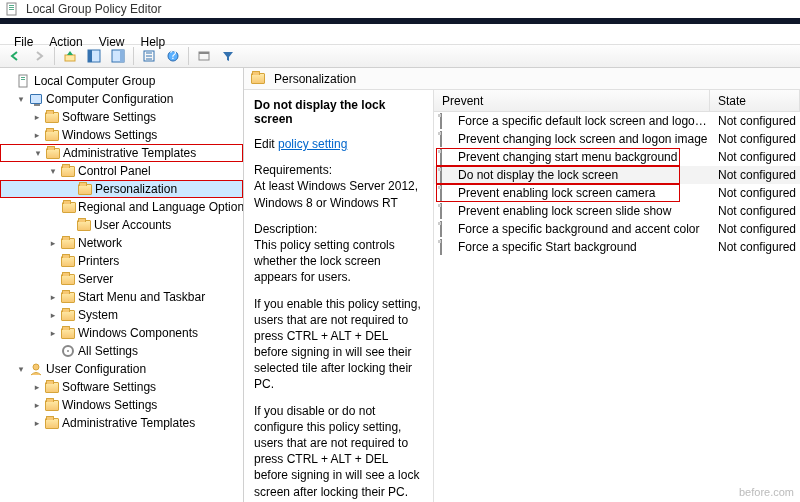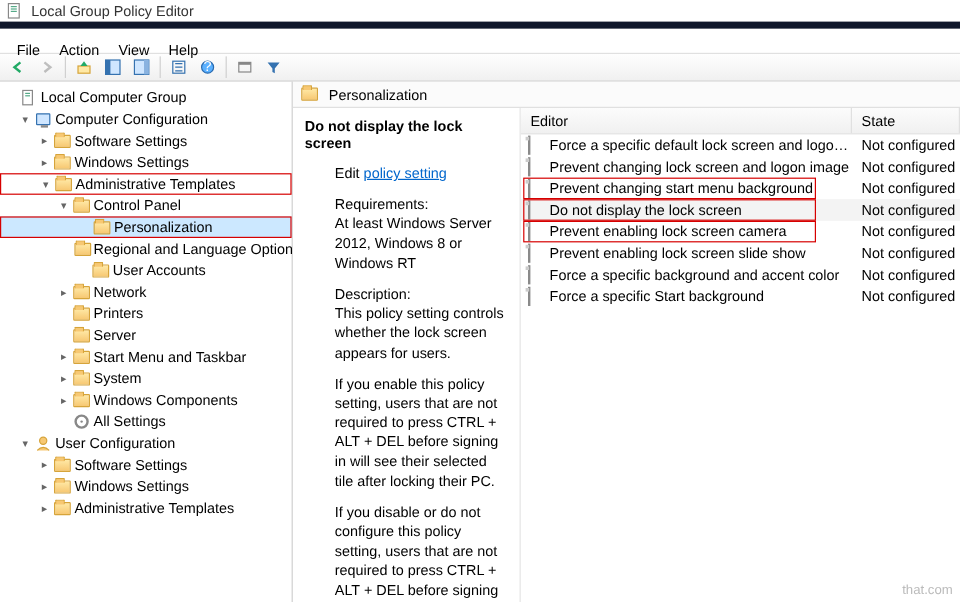--- a/index.html
+++ b/index.html
@@ -32,21 +32,21 @@
   .gear-ic::after { content: ""; position: absolute; top: 3px; left: 3px; width: 2px; height: 2px; background: #888; border-radius: 50%; }
   .file-ic { width: 11px; height: 14px; background: #fff; border: 1px solid #8a8a8a; position: relative; }
   .file-ic::after { content: ""; position: absolute; top: 0; right: 0; width: 3px; height: 3px; background: #ccc; }
   .redbox { border: 1px solid #d60000; }
   .right-pane { flex: 1; display: flex; flex-direction: column; overflow: hidden; }
   .right-head { display: flex; align-items: center; height: 22px; padding: 0 6px; border-bottom: 1px solid #e0e0e0; background: #fbfbfb; gap: 6px; }
   .right-body { flex: 1; display: flex; overflow: hidden; }
   .desc-col { width: 190px; padding: 8px 10px; border-right: 1px solid #e0e0e0; overflow: hidden; }
   .desc-col h4 { font-weight: bold; margin-bottom: 10px; }
   .desc-col .link { color: #0066cc; text-decoration: underline; }
-  .desc-col p { margin-bottom: 10px; line-height: 1.35; margin-left: 25px; }
+  .desc-col p { margin-bottom: 10px; line-height: 1.35; }
   .list-col { flex: 1; overflow: hidden; position: relative; background: #fff; }
   .list-head { display: flex; height: 22px; border-bottom: 1px solid #e0e0e0; background: linear-gradient(#fcfcfc, #f0f0f0); }
   .list-head .col { padding: 4px 8px; border-right: 1px solid #e0e0e0; }
   .col-setting { flex: 1; }
   .col-state { width: 90px; }
   .list-rows { }
   .list-row { display: flex; align-items: center; height: 18px; padding: 0 0 0 6px; }
   .list-row .ic { width: 14px; height: 14px; margin-right: 4px; }
   .list-row .setting-text { flex: 1; overflow: hidden; text-overflow: ellipsis; white-space: nowrap; }
   .list-row .state-text { width: 90px; padding-left: 8px; white-space: nowrap; }
@@ -351,21 +351,21 @@
         <h4>Do not display the lock screen</h4>
         <p><span>Edit </span><a href="#" class="link">policy setting</a></p>
         <p><span>Requirements:</span><br><span>At least Windows Server 2012, Windows 8 or Windows RT</span></p>
         <p><span>Description:</span><br><span>This policy setting controls whether the lock screen appears for users.</span></p>
         <p>If you enable this policy setting, users that are not required to press CTRL + ALT + DEL before signing in will see their selected tile after locking their PC.</p>
         <p>If you disable or do not configure this policy setting, users that are not required to press CTRL + ALT + DEL before signing in will see a lock screen after locking their PC. They must dismiss the lock screen using touch, the keyboard, or by dragging it with the mouse.</p>
 
       </div>
       <div class="list-col">
         <div class="list-head">
-          <div class="col col-setting">Editor</div>
+          <div class="col col-setting">Prevent</div>
           <div class="col col-state">State</div>
         </div>
         <div class="list-rows">
           <div class="list-row">
               <span class="ic"><span class="file-ic"></span></span>
               <span class="setting-text">Force a specific default lock screen and logon image</span>
               <span class="state-text">Not configured</span>
             </div>
           <div class="list-row">
               <span class="ic"><span class="file-ic"></span></span>
@@ -396,17 +396,17 @@
               <span class="ic"><span class="file-ic"></span></span>
               <span class="setting-text">Force a specific background and accent color</span>
               <span class="state-text">Not configured</span>
             </div>
           <div class="list-row">
               <span class="ic"><span class="file-ic"></span></span>
               <span class="setting-text">Force a specific Start background</span>
               <span class="state-text">Not configured</span>
             </div>
         </div>
-        <div class="watermark">that.com</div>
+        <div class="watermark">before.com</div>
       </div>
     </div>
   </div>
 </div>
 
 </body></html>

